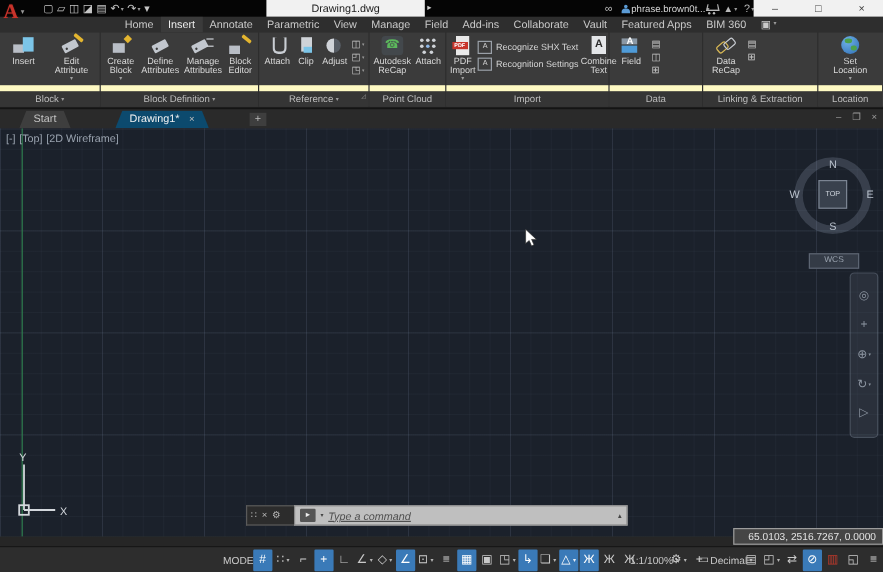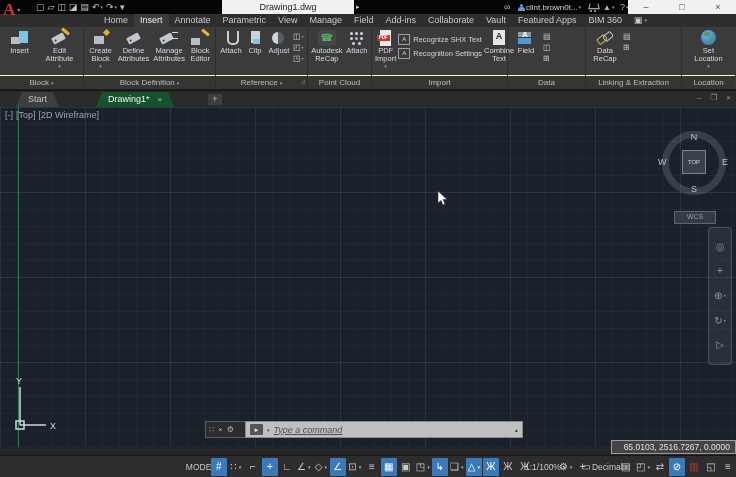--- a/index.html
+++ b/index.html
@@ -31,21 +31,21 @@
   .wbtn{color:#444;font-size:9px;line-height:14px;}
   
   .ribbontabs{position:absolute;left:0;top:14px;right:0;height:13px;background:#2e2e2e;display:flex;align-items:stretch;padding-left:98px;}
   .rtab{padding:0 6px;font-size:9px;line-height:13px;color:#c9c9c9;display:flex;align-items:center;gap:2px;white-space:nowrap;}
   .rtab.active{background:#3b3b3b;color:#efefef;}
   .rtab .caret{font-size:5px;color:#9a9a9a;}
   
   .ribbon{position:absolute;left:0;top:27px;right:0;height:63px;background:#3b3b3b;display:flex;border-bottom:1px solid #1c1c1c;box-sizing:border-box;}
   .panel{display:flex;flex-direction:column;border-right:1px solid #2d2d2d;box-sizing:border-box;}
   .panel-content{flex:1;display:flex;align-items:flex-start;padding:2px 2px 0 2px;gap:1px;}
-  .panel-caption{height:13px;background:#353535;border-top:1px solid #fef9c3;font-size:8px;color:#bdbdbd;
+  .panel-caption{height:13px;background:#353535;border-top:5px solid #fef9c3;font-size:8px;color:#bdbdbd;
                  line-height:12px;text-align:center;display:flex;align-items:center;justify-content:center;gap:2px;position:relative;}
   .pcaret{font-size:5px;color:#9f9f9f;}
   .launcher{position:absolute;right:2px;bottom:2px;font-size:5px;color:#9f9f9f;}
   .bigbtn{display:flex;flex-direction:column;align-items:center;font-size:7.5px;color:#d9d9d9;text-align:center;line-height:1.05;padding:1px;}
   .blabel{margin-top:1px;}
   .bcaret{font-size:5px;color:#9f9f9f;margin-top:1px;}
   .smallcol{display:flex;flex-direction:column;gap:2px;padding-top:3px;}
   .sicon{font-size:8px;color:#c9c9c9;line-height:9px;display:flex;align-items:center;gap:1px;}
   .sicon .caret{font-size:4px;color:#9a9a9a;}
   .imp-rows{display:flex;flex-direction:column;gap:3px;padding-top:5px;}
@@ -76,21 +76,21 @@
   .fldA{position:absolute;left:6px;top:1px;color:#fff;font-size:8px;font-weight:bold;font-style:normal;}
   .ring1{position:absolute;left:2px;top:6px;width:8px;height:5px;border:1.5px solid #d8b855;border-radius:2px;transform:rotate(-40deg);}
   .ring2{position:absolute;left:8px;top:3px;width:8px;height:5px;border:1.5px solid #c9cdd3;border-radius:2px;transform:rotate(-40deg);}
   .globe{position:absolute;left:2px;top:0;width:15px;height:15px;border-radius:50%;background:radial-gradient(circle at 35% 30%,#6fb1e8,#2e6db4);}
   .land{position:absolute;left:5px;top:2px;width:6px;height:4px;background:#4da14d;border-radius:40%;}
   .land2{position:absolute;left:10px;top:8px;width:5px;height:4px;background:#4da14d;border-radius:40%;}
   
   .filetabs{position:absolute;left:0;top:90px;right:0;height:17px;background:#2a2a2a;border-top:1px solid #141414;box-sizing:border-box;}
   .ftab{position:absolute;bottom:0;height:15px;line-height:15px;font-size:9px;color:#c3c3c3;background:#3e3e3e;
         padding:0 12px;clip-path:polygon(6px 0,calc(100% - 6px) 0,100% 100%,0 100%);}
-  .ftab.active{background:#14532d;color:#f2f2f2;display:flex;align-items:center;gap:8px;}
+  .ftab.active{background:#0c4a6e;color:#f2f2f2;display:flex;align-items:center;gap:8px;}
   .ftab .x{font-size:8px;color:#bdbdbd;}
   .newtab{position:absolute;left:208px;bottom:2px;width:14px;height:11px;background:#3e3e3e;color:#bbb;font-size:9px;
           line-height:11px;text-align:center;}
   .doc-controls{position:absolute;right:5px;top:2px;display:flex;gap:9px;color:#9a9a9a;font-size:8px;}
   
   .canvas{position:absolute;left:0;top:107px;width:736px;height:340px;background-color:#1b212b;
     background-image:
       linear-gradient(rgba(150,170,200,0.10) 1px,transparent 1px),
       linear-gradient(90deg,rgba(150,170,200,0.10) 1px,transparent 1px),
       linear-gradient(rgba(150,170,200,0.045) 1px,transparent 1px),
@@ -196,21 +196,21 @@
         </span>
 
     </div>
     <div class="title-seg">Drawing1.dwg</div>
     <span class="title-seg-arrow">▸</span>
     <div class="tb-ic" style="left:504px">
         <span>∞</span>
       </div>
     <div class="tb-ic" style="left:518px">
       <span class="person"></span>
-      <span class="user-label">clint.brown0t...</span>
+      <span class="user-label">phrase.brown0t...</span>
       <span style="font-size:5px;color:#9a9a9a">▾</span>
     </div>
     <div class="tb-ic" style="left:589px">
         <span class="cart"></span>
       </div>
     <div class="tb-ic" style="left:603px">
         <span style="font-size:8px">▲</span>
         <span style="font-size:5px;color:#9a9a9a">▾</span>
       </div>
     <div class="tb-ic" style="left:620px">

